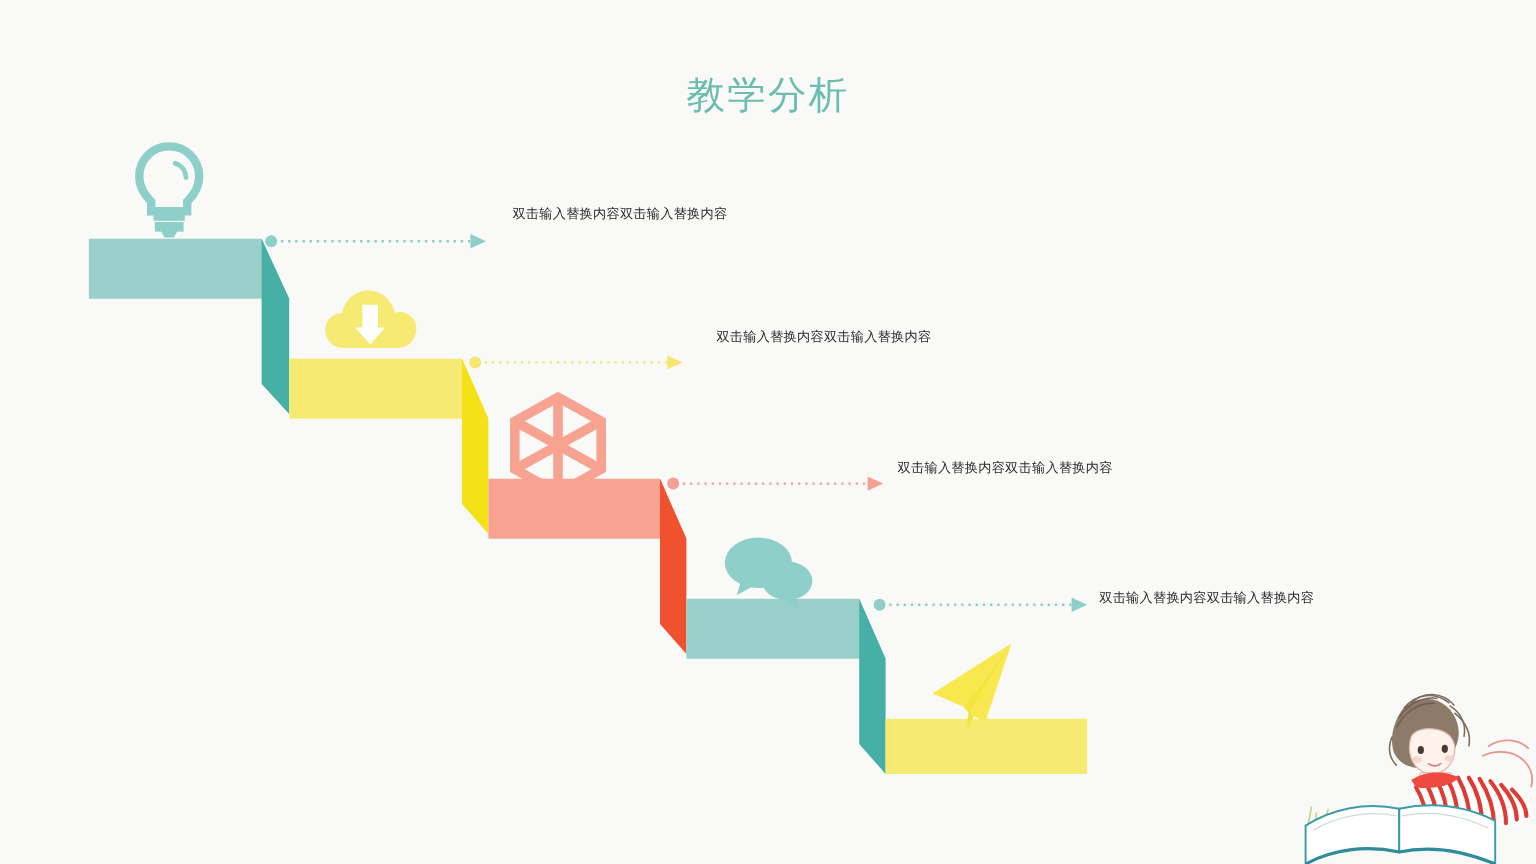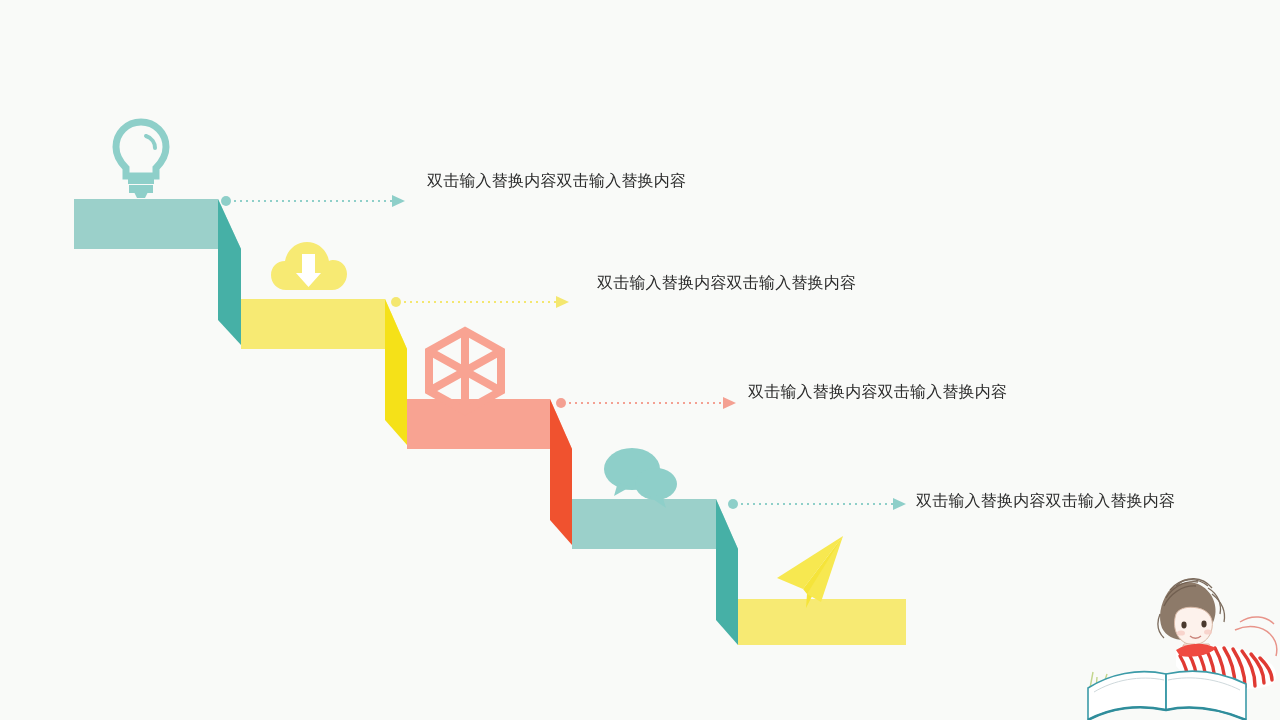--- a/index.html
+++ b/index.html
@@ -35,36 +35,37 @@
   }
   .stairs-svg, .icons-svg, .connectors-svg, .girl-svg {
     position: absolute;
     left: 0; top: 0;
     width: 1280px;
     height: 720px;
     pointer-events: none;
   }
   .step-text {
     position: absolute;
-    font-size: 16px;
+    font-size: 11px;
     color: #2b2b2b;
     white-space: nowrap;
     font-family: "Liberation Sans", "DejaVu Sans", sans-serif;
     letter-spacing: 0.2px;
   }
   .t1 { left: 427px; top: 171px; }
   .t2 { left: 597px; top: 273px; }
   .t3 { left: 748px; top: 382px; }
   .t4 { left: 916px; top: 491px; }
 </style>
 </head>
 <body>
 
 <div id="slide">
 
+  <div id="slide-title">教学分析</div>
 
   <svg class="stairs-svg" viewBox="0 0 1280 720">
 
     <g>
       <polygon points="74,199 218,199 241,249 74,249" fill="#9bd0ca"></polygon>
       <polygon points="218,199 241,249 241,345 218,320" fill="#46b0a6"></polygon>
     </g>
 
     <g>
       <polygon points="241,299 385,299 407,349 241,349" fill="#f7ea73"></polygon>

